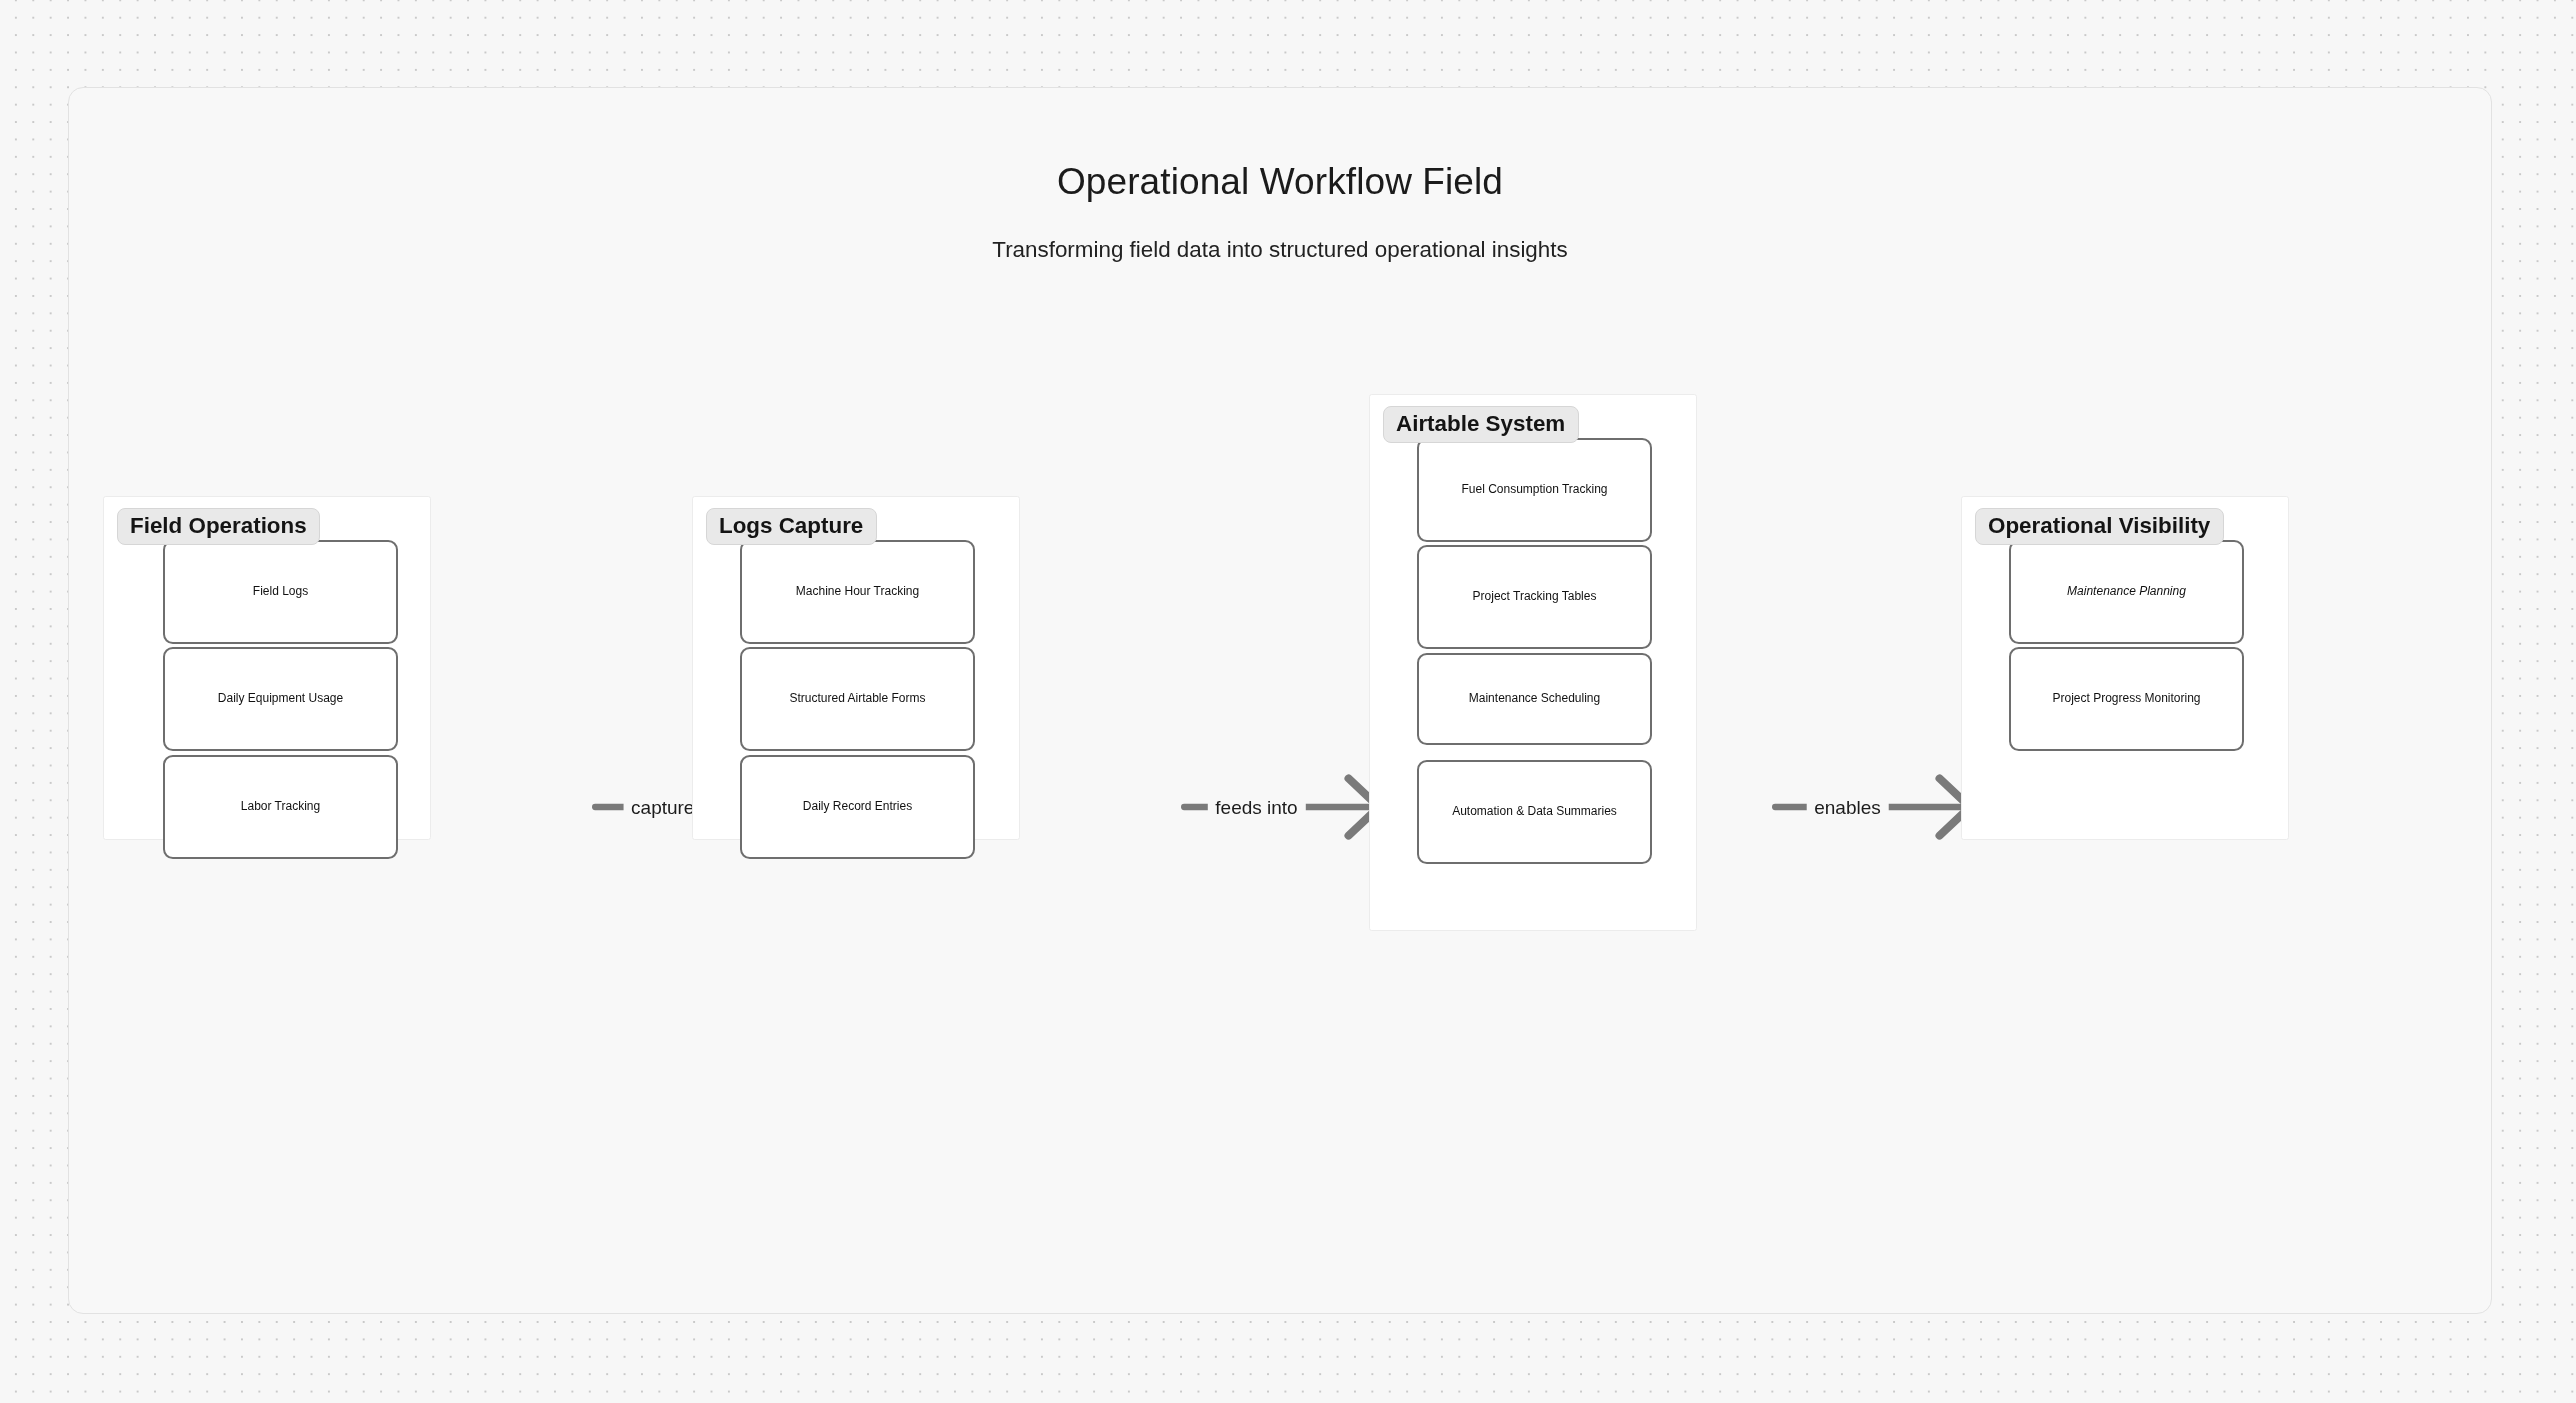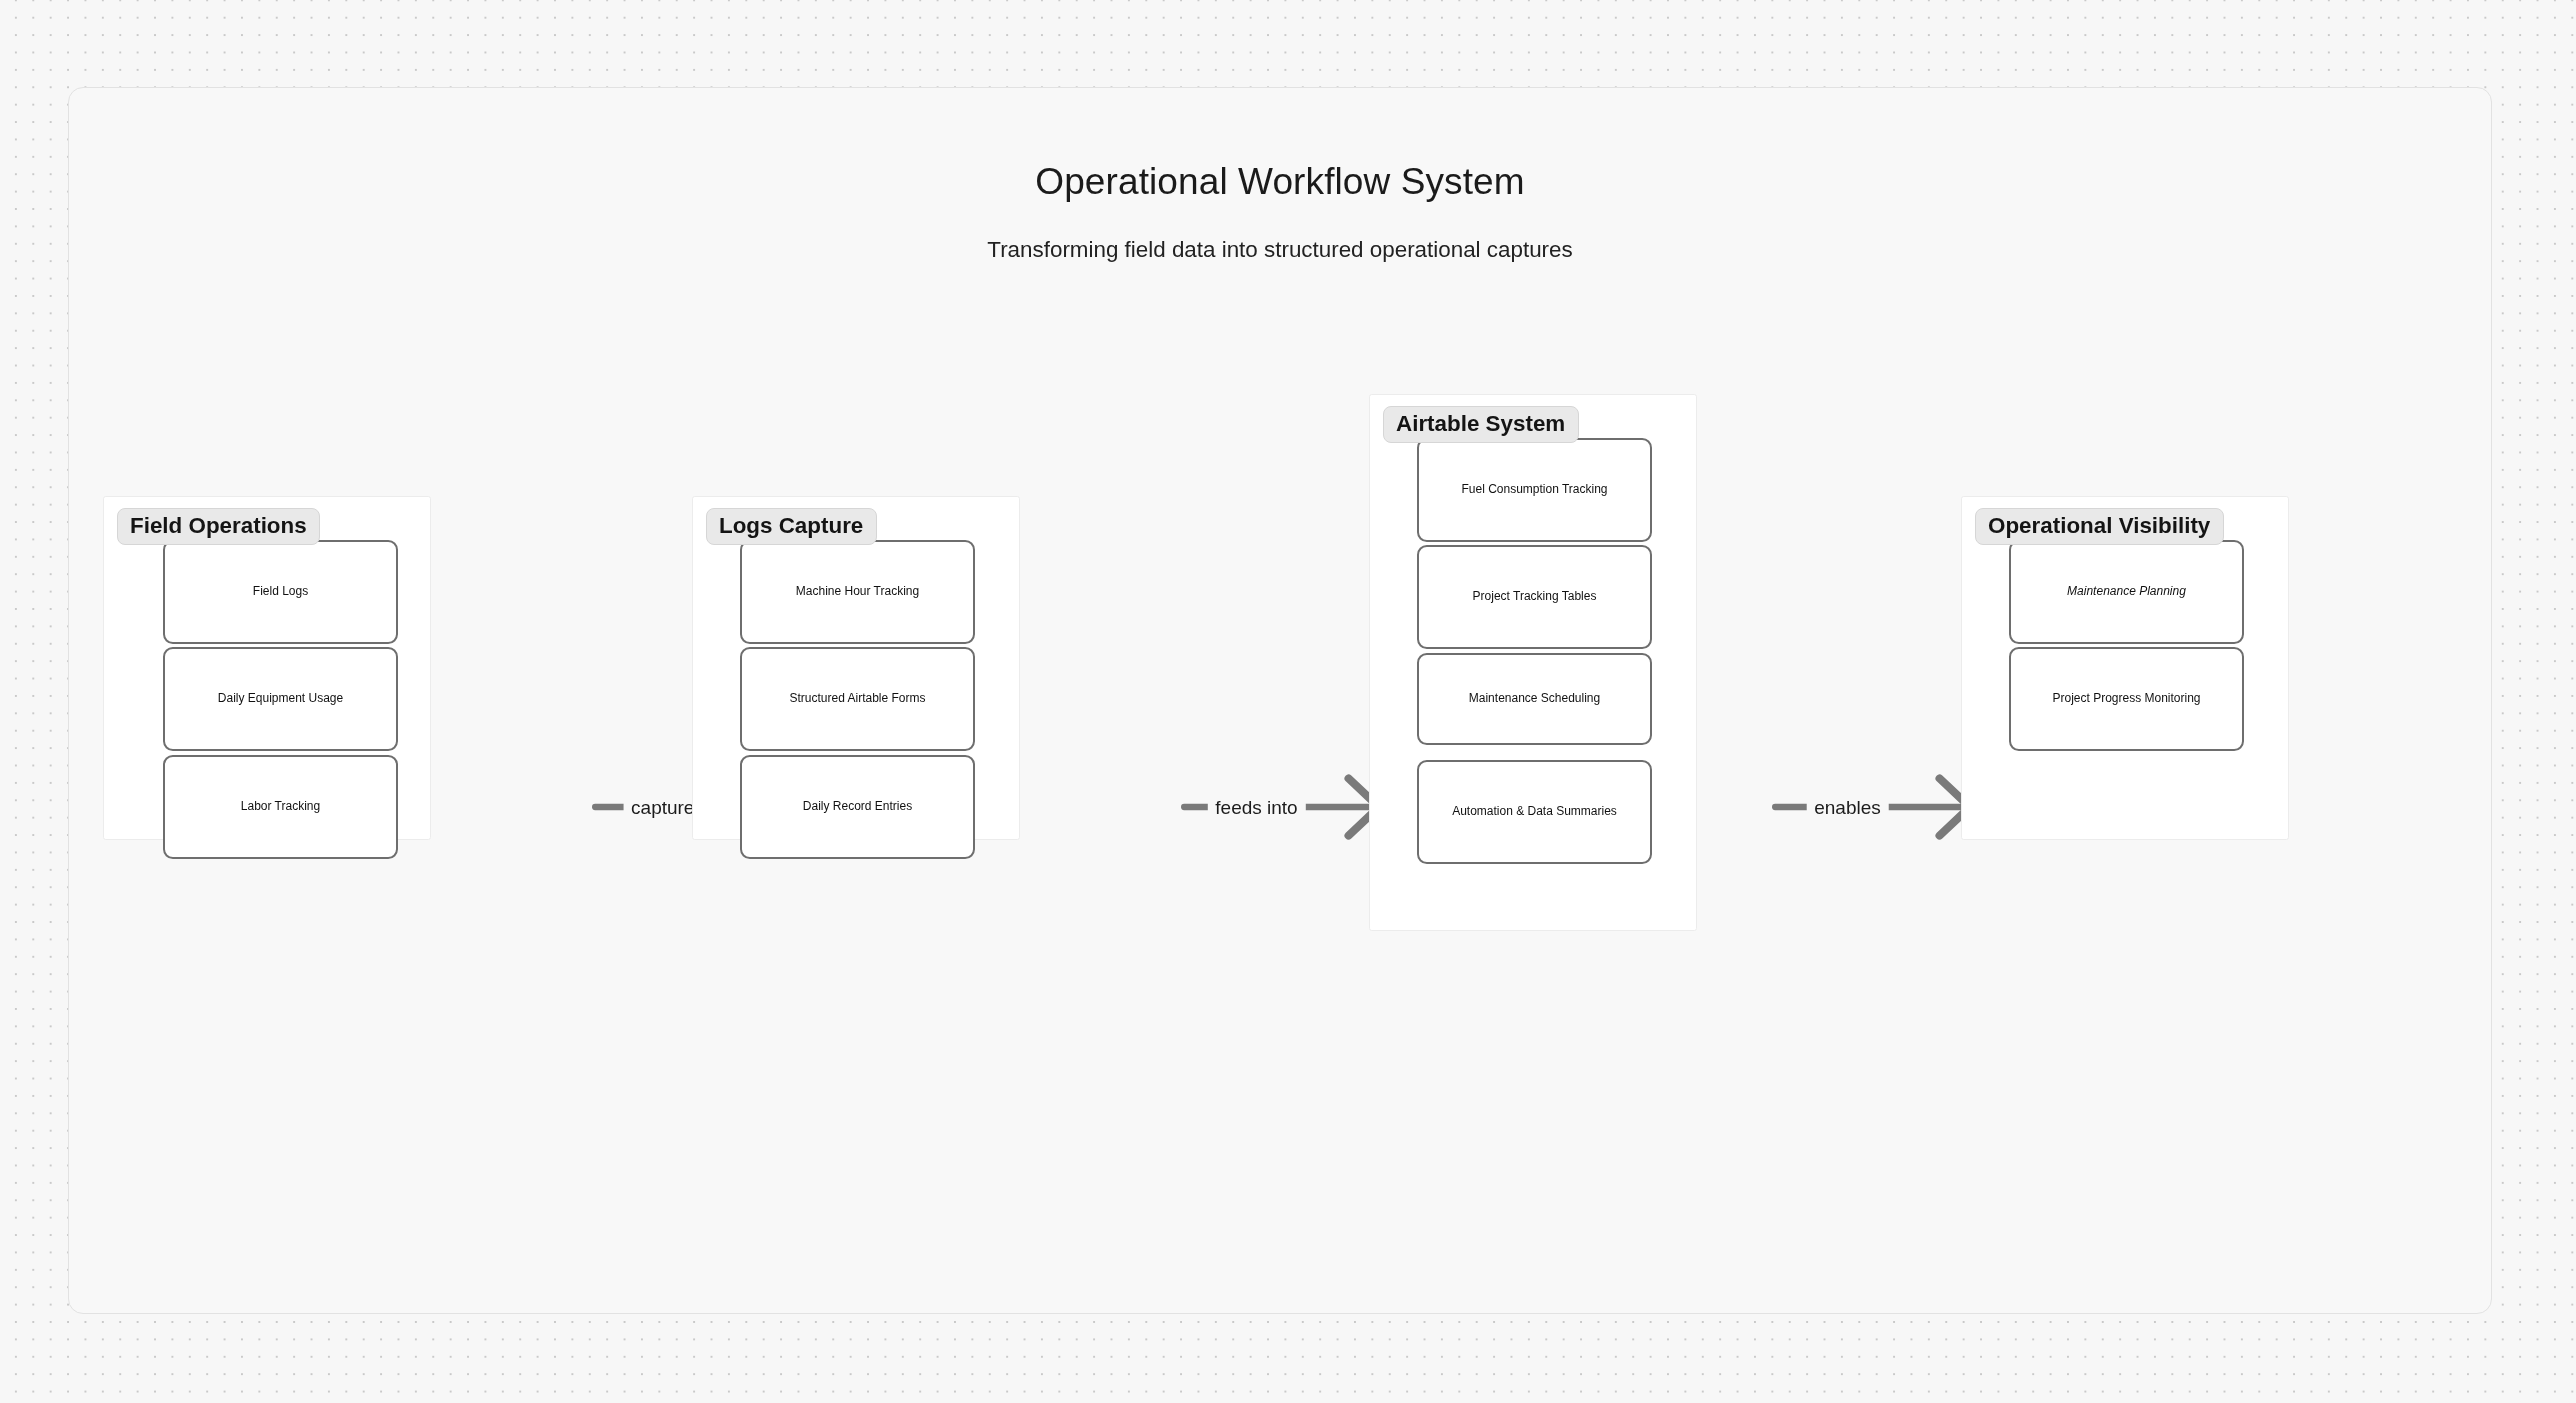--- a/index.html
+++ b/index.html
@@ -117,22 +117,22 @@
     color: #1c1c1c;
     white-space: nowrap;
     line-height: 1;
   }
 </style>
 </head>
 <body>
 
 <div class="canvas-card">
 
-  <h1 class="diagram-title">Operational Workflow System</h1>
-  <p class="diagram-subtitle">Transforming field data into structured operational captures</p>
+  <h1 class="diagram-title">Operational Workflow Field</h1>
+  <p class="diagram-subtitle">Transforming field data into structured operational insights</p>
 
   <div class="group" style="left:34px; top:408px; width:328px; height:344px;">
     <div class="group-label">Field Operations</div>
 
     <div class="node" style="left:59px; top:43px; width:235px; height:104px;">
       <span>Field Logs</span>
     </div>
     <div class="node" style="left:59px; top:150px; width:235px; height:104px;">
       <span>Daily Equipment Usage</span>
     </div>

